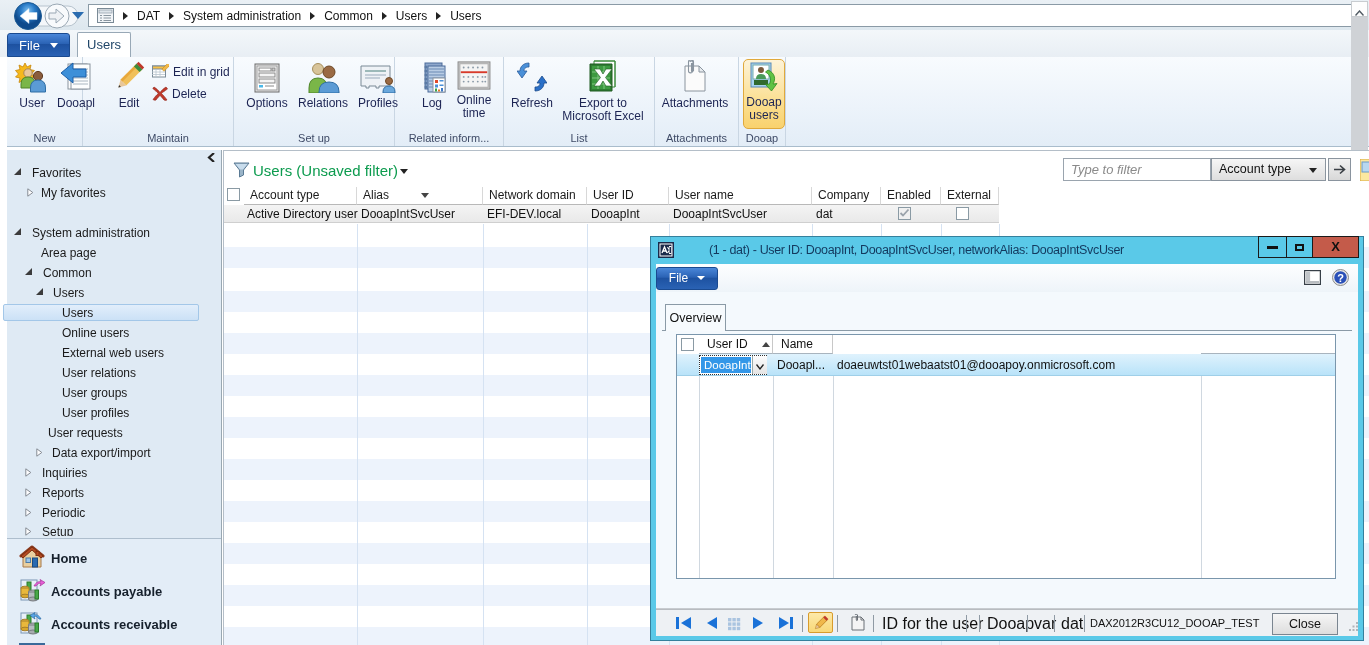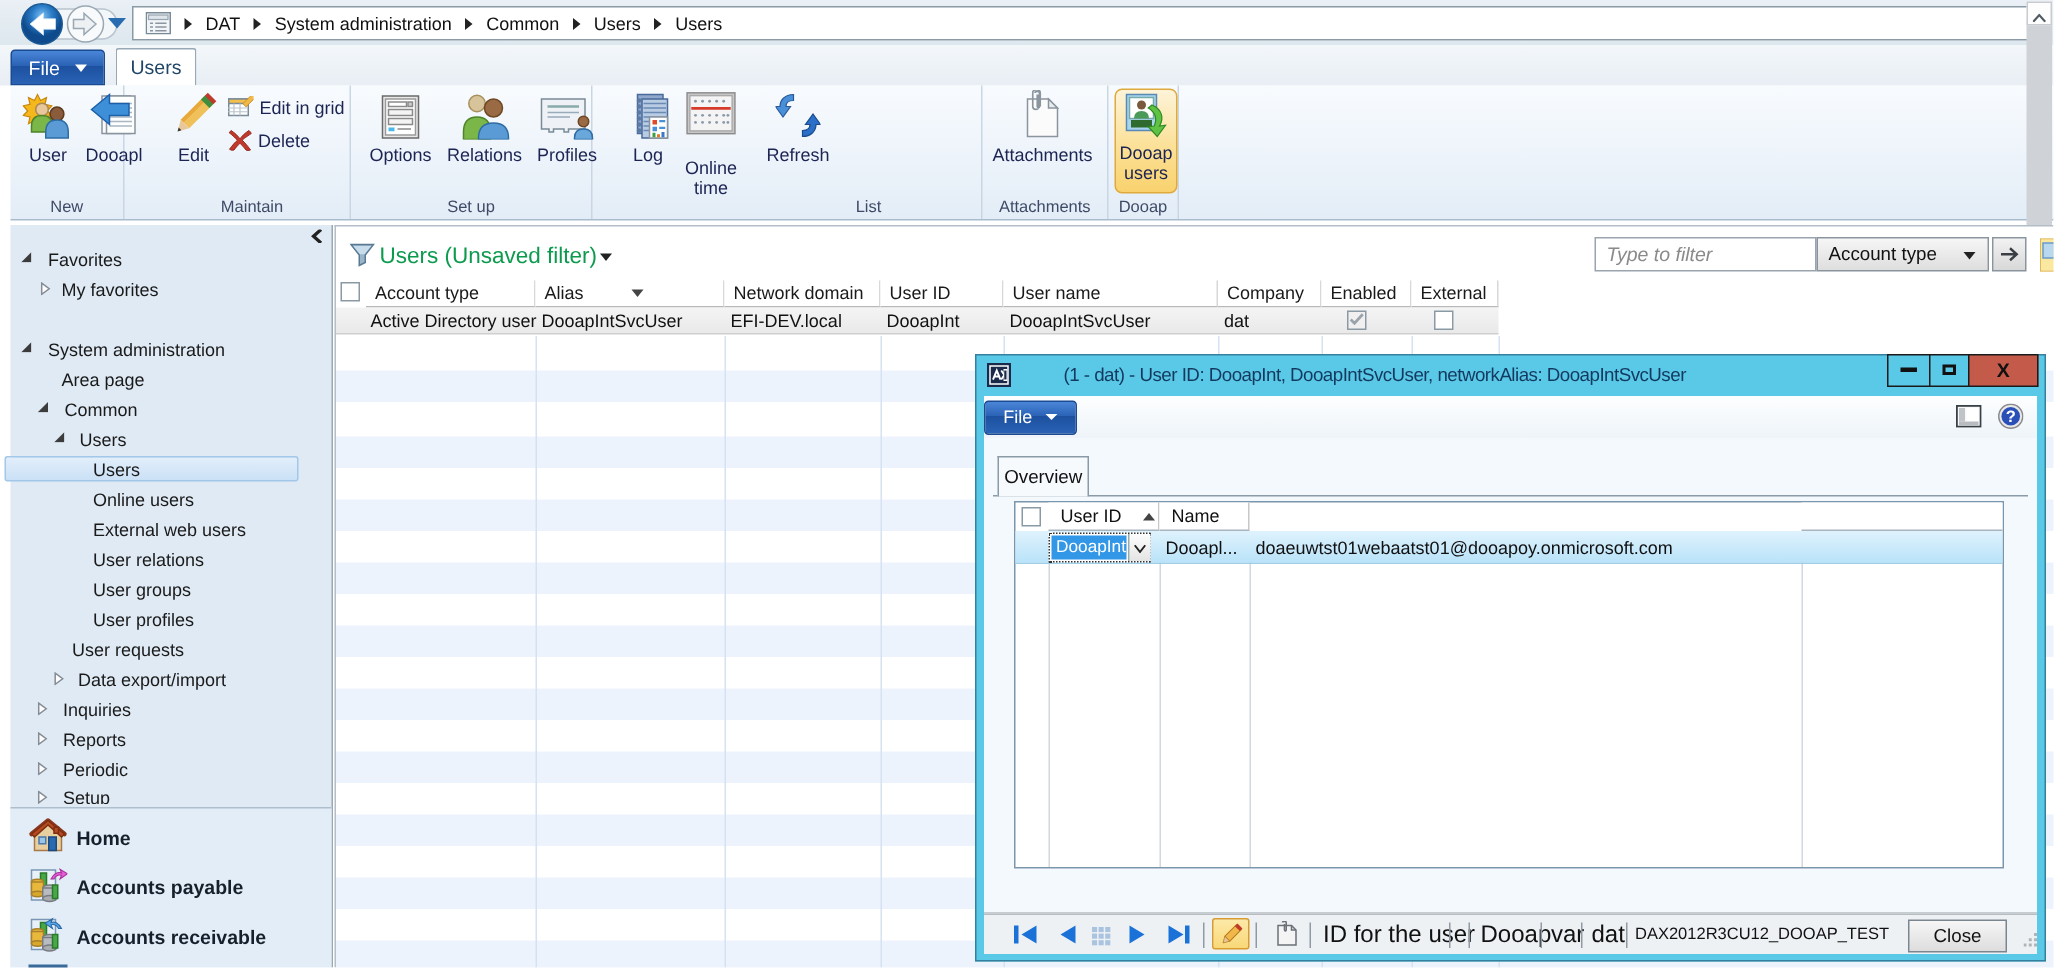--- a/index.html
+++ b/index.html
@@ -106,20 +106,23 @@
 
 <div id="ribbon">
   <div class="rgroup" style="left:0;width:76px">
         <div class="rglabel">New</div>
       </div>
   <div class="rgroup" style="left:96px;width:131px">
         <div class="rglabel">Maintain</div>
       </div>
   <div class="rgroup" style="left:227px;width:161px">
         <div class="rglabel">Set up</div>
+      </div>
+  <div class="rgroup" style="left:388px;width:109px">
+        <div class="rglabel">Related inform...</div>
       </div>
   <div class="rgroup" style="left:497px;width:151px">
         <div class="rglabel">List</div>
       </div>
   <div class="rgroup" style="left:648px;width:84px">
         <div class="rglabel">Attachments</div>
       </div>
   <div class="rgroup" style="left:732px;width:47px">
         <div class="rglabel">Dooap</div>
       </div>
@@ -287,31 +290,50 @@
               <circle cx="28" cy="18" r="1"></circle>
               <circle cx="8" cy="23" r="1"></circle>
               <circle cx="13" cy="23" r="1"></circle>
               <circle cx="18" cy="23" r="1"></circle>
               <circle cx="23" cy="23" r="1"></circle>
               <circle cx="28" cy="23" r="1"></circle>
               <circle cx="31" cy="18" r="1"></circle>
               <circle cx="31" cy="23" r="1"></circle>
             </g>
             <line x1="5" y1="13" x2="33" y2="13" stroke="#d83a2a" stroke-width="2"></line>
-          </svg><div style="margin-top:12px">Online<br>time</div></div>
+          </svg><div style="margin-top:0">Online<br>time</div></div>
       </div>
 
   <div class="rbig" style="left:501px;width:48px">
         <div class="ric">
     <svg width="30" height="32" viewBox="0 0 30 32">
             <path d="M12 2 C6 2 3 6 3 10 l-3 0 5 7 5-7 -3 0 c0-2 1-4 5-4 z" fill="#4a90d8" stroke="#2a5a9a" stroke-width="0.8"></path>
             <path d="M18 30 c6 0 9-4 9-8 l3 0 -5-7 -5 7 3 0 c0 2-1 4-5 4 z" fill="#2a70c8" stroke="#1a4a8a" stroke-width="0.8"></path>
           </svg>
         </div>
         <div>Refresh</div>
+      </div>
+  <div class="rbig" style="left:548px;width:96px">
+        <div class="ric">
+    <svg width="34" height="33" viewBox="0 0 34 33">
+            <path d="M8 1 L29 1 L29 27 L8 27 Z" fill="#fff" stroke="#3a8a3a"></path>
+            <path d="M8 1 L29 1 L29 27" fill="none" stroke="#3a8a3a"></path>
+            <path d="M4 4 L26 4 L26 31 L4 31 Z" fill="#2f7d32" stroke="#1e5a20"></path>
+            <rect x="6" y="6" width="18" height="23" fill="#3d9a40"></rect>
+            <g stroke="#8fd08f" stroke-width="0.8">
+              <line x1="6" y1="12" x2="24" y2="12"></line>
+              <line x1="6" y1="18" x2="24" y2="18"></line>
+              <line x1="6" y1="24" x2="24" y2="24"></line>
+              <line x1="12" y1="6" x2="12" y2="29"></line>
+              <line x1="18" y1="6" x2="18" y2="29"></line>
+            </g>
+            <path d="M8 9 L14 9 L17 14 L20 9 L26 9 L19.5 17.5 L26 26 L20 26 L17 21 L14 26 L8 26 L14.5 17.5 Z" fill="#fff" stroke="#1e5a20" stroke-width="0.6"></path>
+          </svg>
+        </div>
+        <div>Export to<br>Microsoft Excel</div>
       </div>
 
   <div class="rbig" style="left:654px;width:68px">
         <div class="ric">
     <svg width="28" height="33" viewBox="0 0 28 33">
             <path d="M4 6 L18 6 L24 12 L24 31 L4 31 Z" fill="#fbfbfb" stroke="#8a949e"></path>
             <path d="M18 6 L18 12 L24 12 Z" fill="#e8ecf0" stroke="#8a949e"></path>
             <path d="M9 2 c0-1.5 3-1.5 3 0 l0 9 c0 1 -1.5 1 -1.5 0 l0-7.5 l1 0 l0 7.5 c0 2.5 -4 2.5 -4 0 l0-9 c0-3 5-3 5 0 l0 9" fill="none" stroke="#8a95a0" stroke-width="1.1"></path>
           </svg>
         </div>

